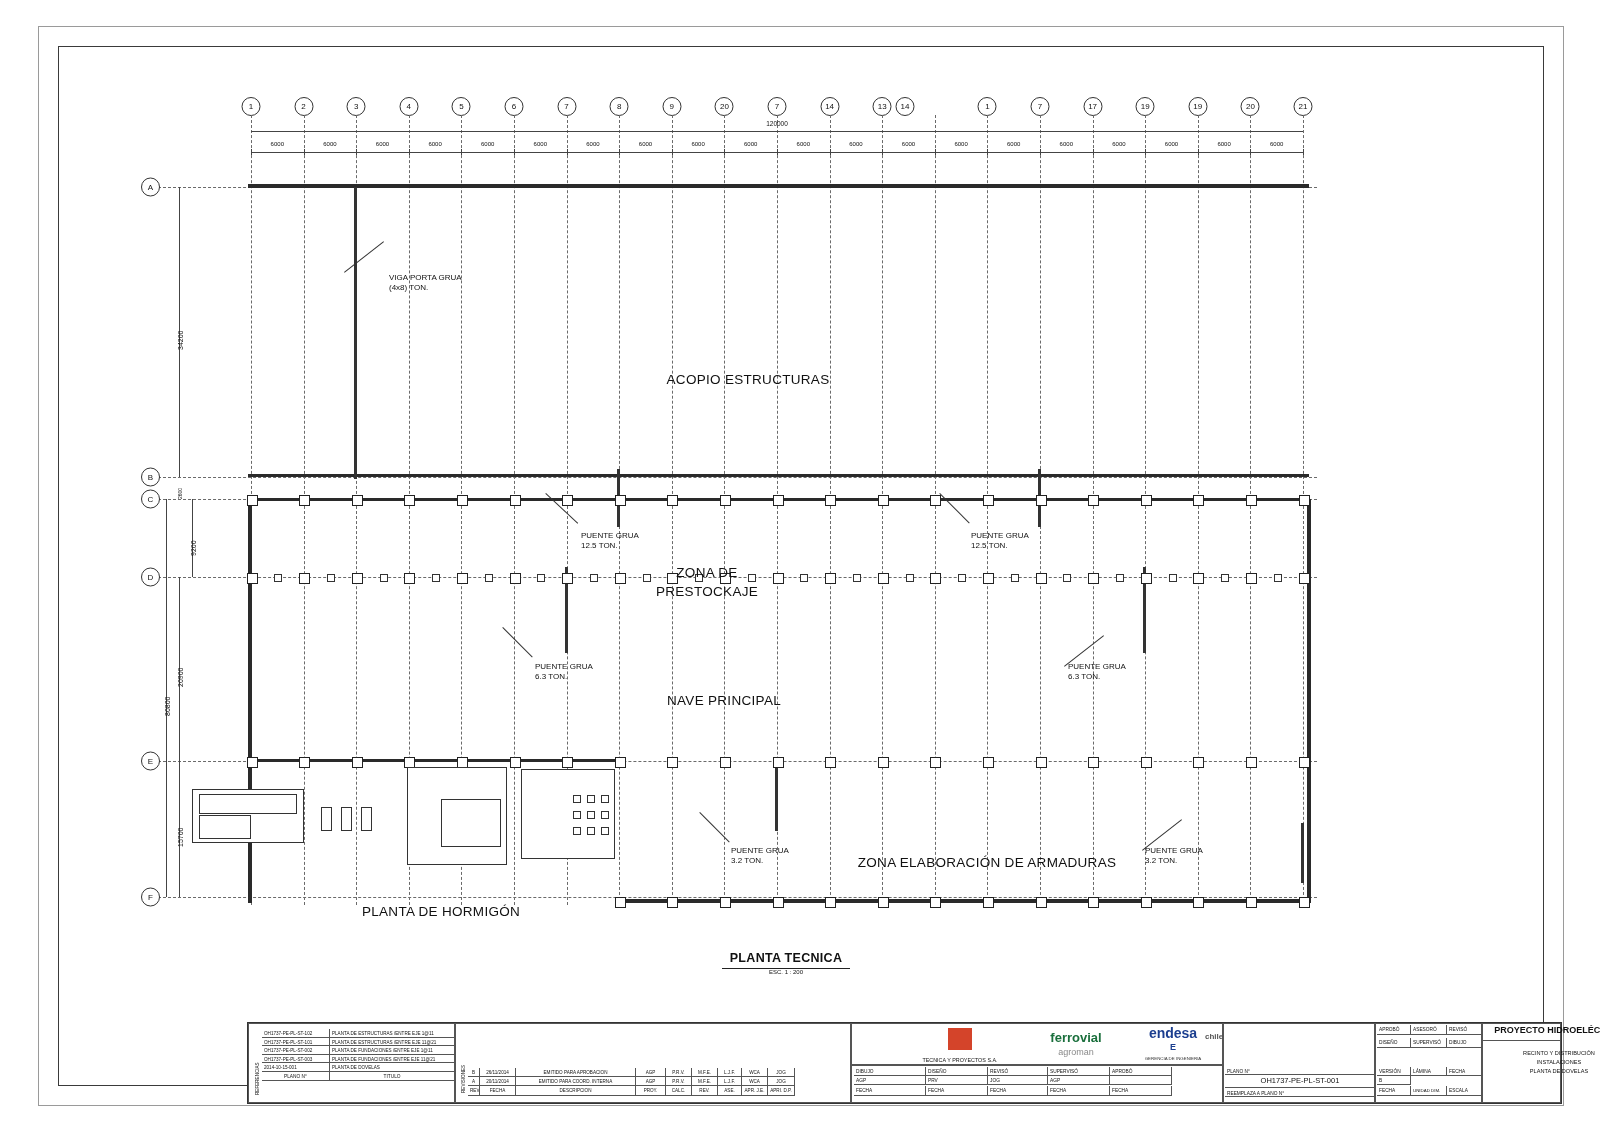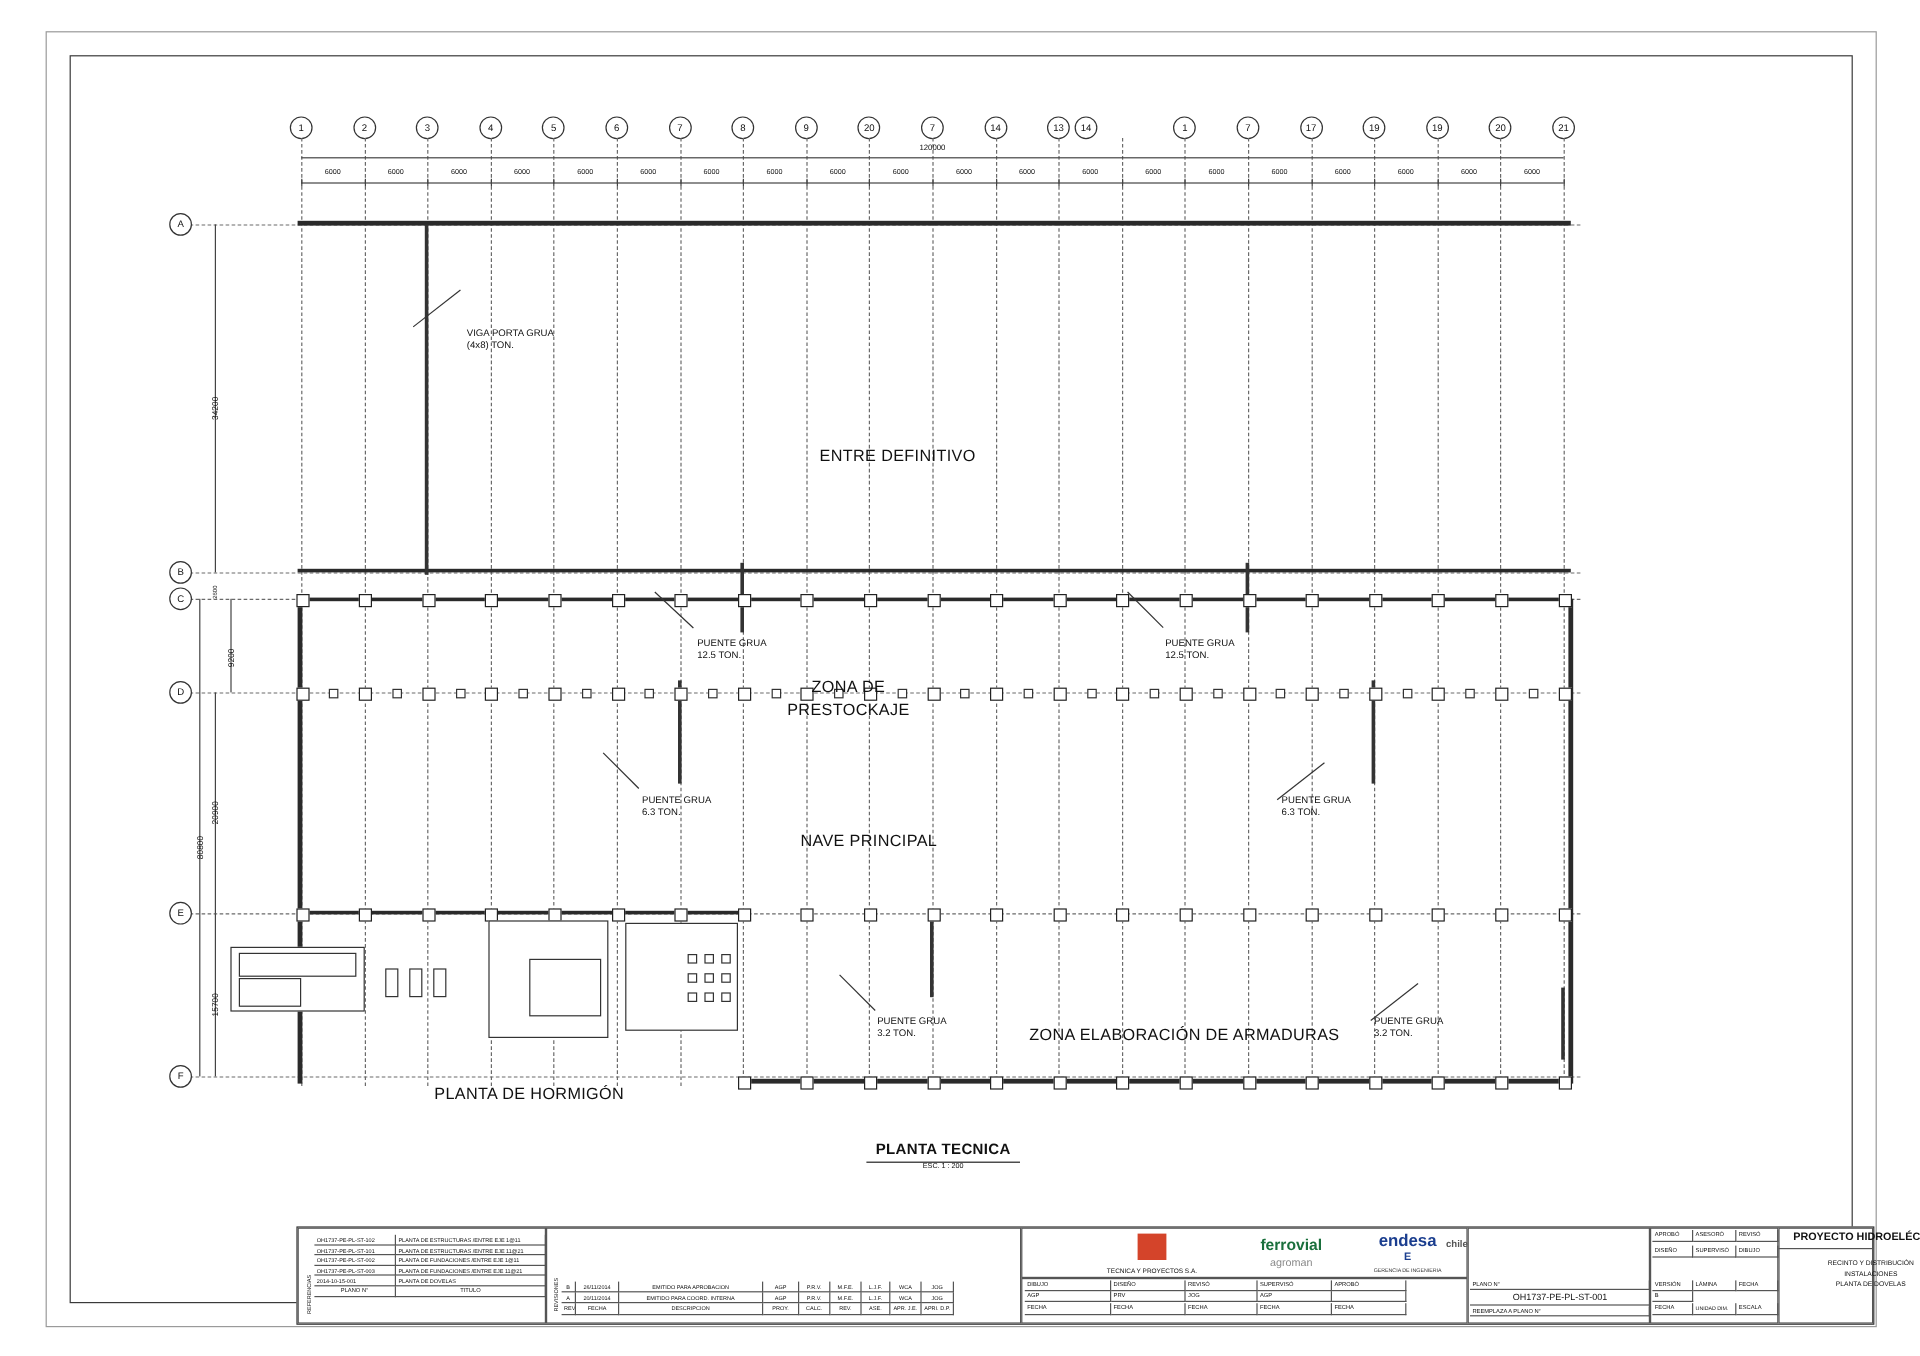--- a/index.html
+++ b/index.html
@@ -290,21 +290,21 @@
 
     <div id="grid-left">
         <div class="rowcirc" style="left: 82px; top: 140px;">A</div>
         <div class="rowcirc" style="left: 82px; top: 430px;">B</div>
         <div class="rowcirc" style="left: 82px; top: 452px;">C</div>
         <div class="rowcirc" style="left: 82px; top: 530px;">D</div>
         <div class="rowcirc" style="left: 82px; top: 714px;">E</div>
         <div class="rowcirc" style="left: 82px; top: 850px;">F</div>
       </div>
 
-    <div class="big" style="left:689px;top:325px;">ENTRE DEFINITIVO</div>
+    <div class="big" style="left:689px;top:325px;">ACOPIO ESTRUCTURAS</div>
     <div class="big" style="left:648px;top:518px;">ZONA DE</div>
     <div class="big" style="left:648px;top:537px;">PRESTOCKAJE</div>
     <div class="big" style="left:665px;top:646px;">NAVE PRINCIPAL</div>
     <div class="big" style="left:928px;top:808px;">ZONA ELABORACIÓN DE ARMADURAS</div>
     <div class="big" style="left:382px;top:857px;">PLANTA DE HORMIGÓN</div>
 
     <div class="lbl" style="left:330px;top:226px;">VIGA  PORTA  GRUA</div>
     <div class="lbl" style="left:330px;top:236px;">(4x8) TON.</div>
     <div class="leader" style="left:285px;top:225px;width:50px;transform:rotate(-38deg);"></div>
 

